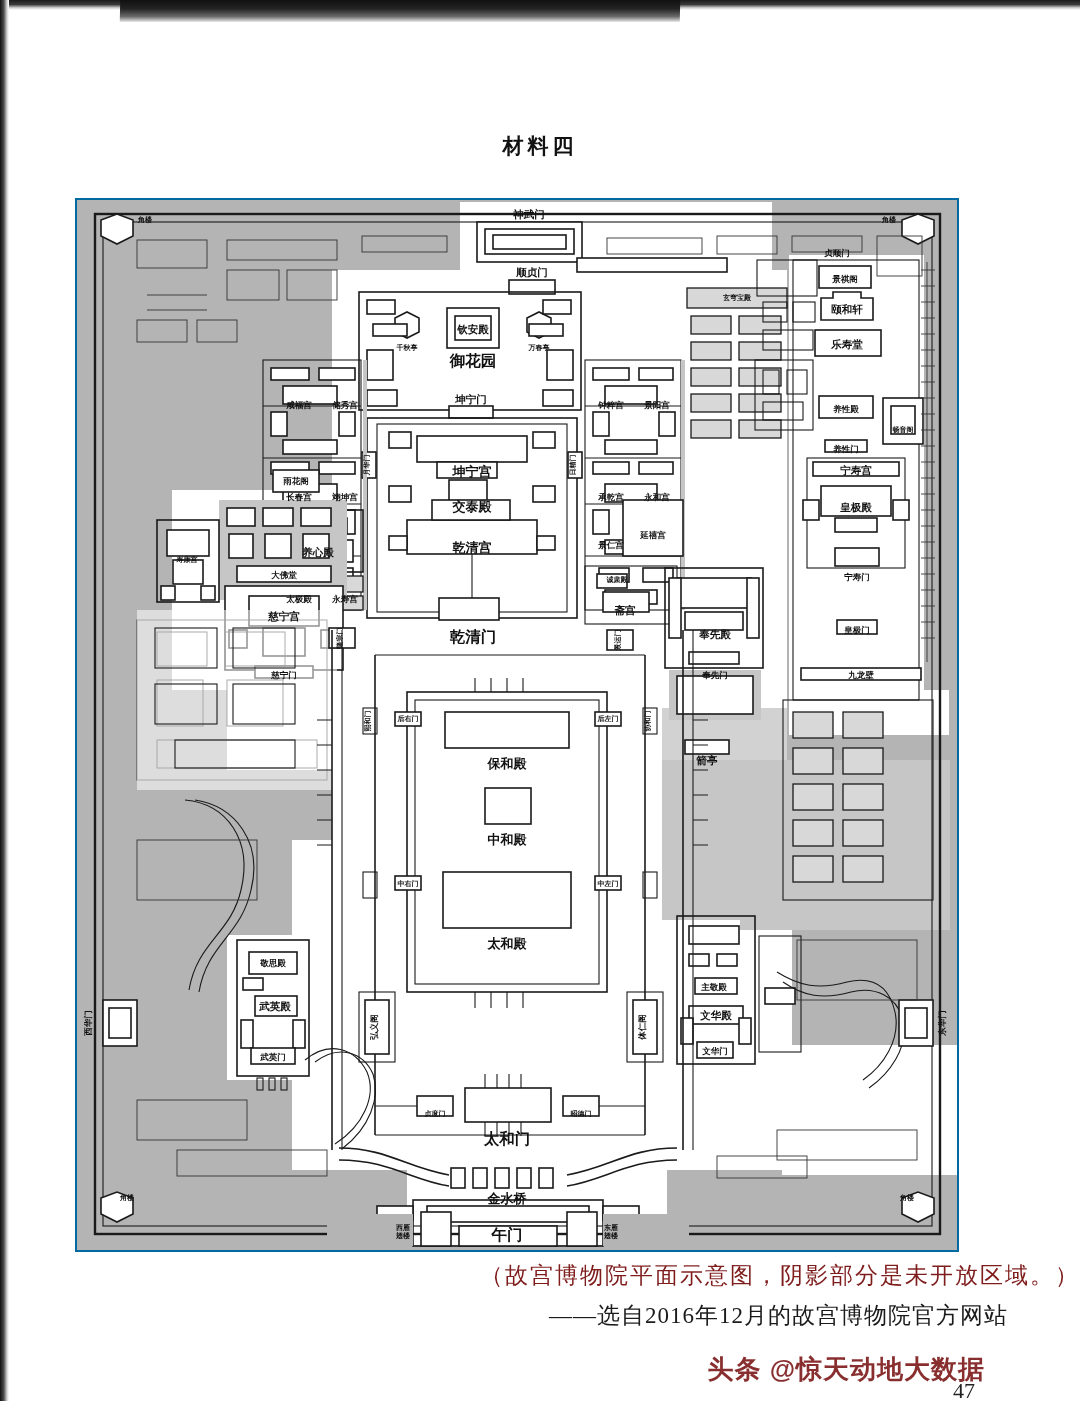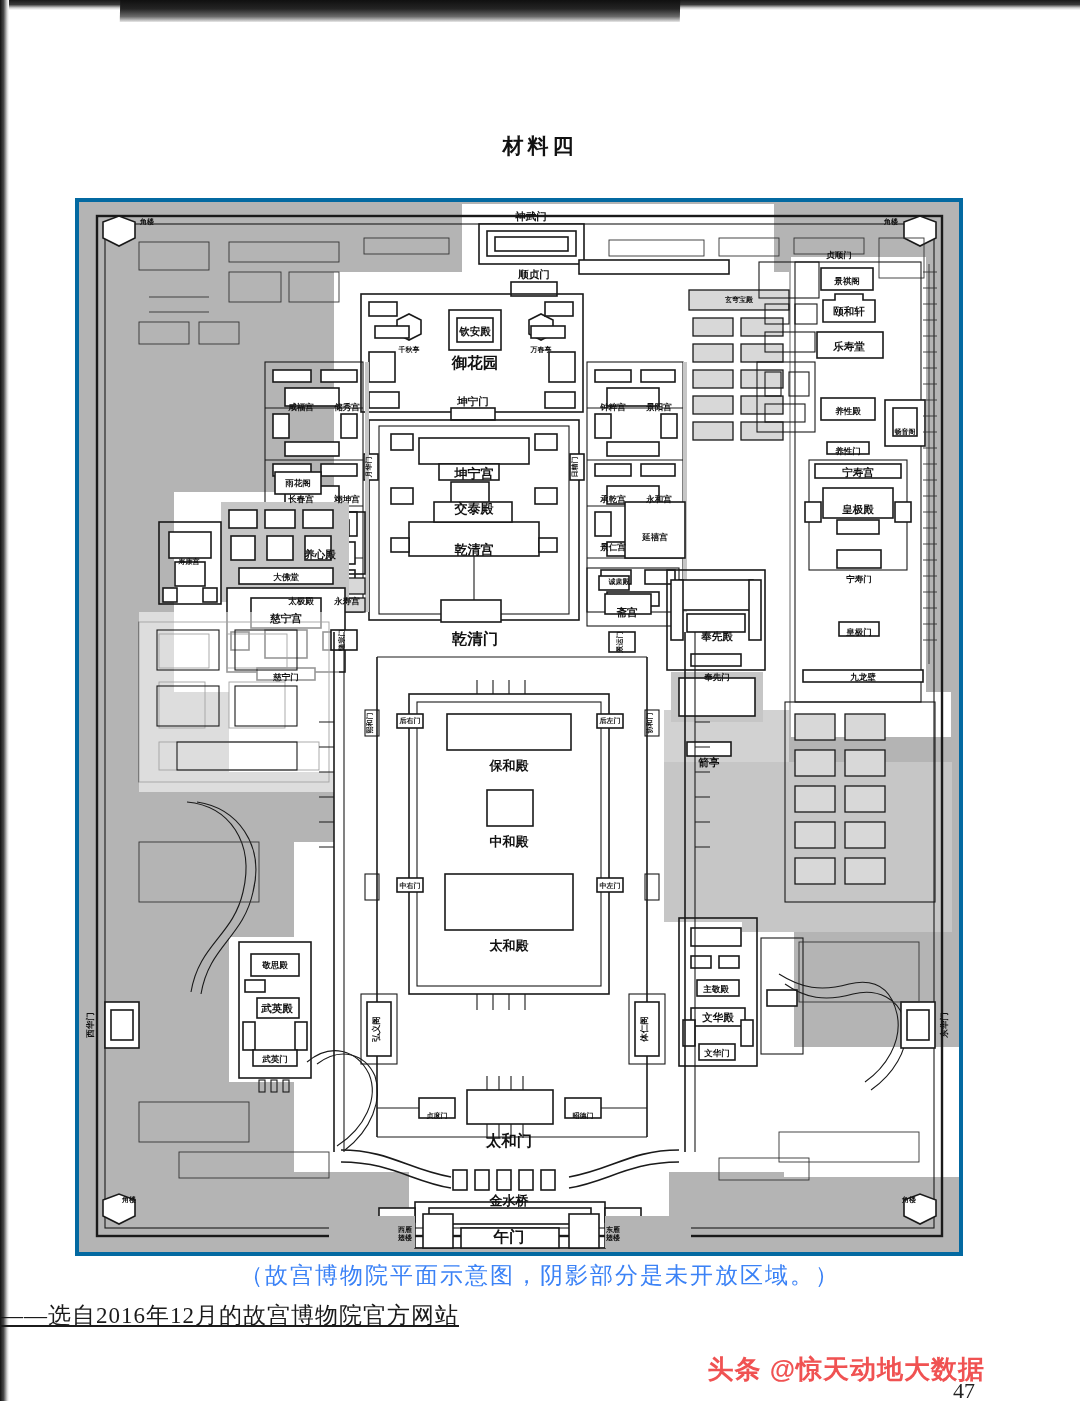--- a/index.html
+++ b/index.html
@@ -30,41 +30,41 @@
     position:absolute;left:0;top:132px;width:1080px;
     text-align:center;
     font-size:21px;font-weight:700;letter-spacing:4px;
     color:#111;
   }
 
   
   .map-wrap{
     position:absolute;left:75px;top:198px;width:880px;height:1050px;
     background:#f97316;
-    border:4px solid #0369a1;
+    border:2px solid #0369a1;
     overflow:hidden;
   }
   .map-svg{display:block;width:880px;height:1050px;}
 
   
   .caption{
     position:absolute;left:0;top:1260px;width:1080px;
-    text-align:center;
-    font-size:23px;letter-spacing:2px;color:#3b82f6;
+    text-align:right;
+    font-size:23px;letter-spacing:2px;color:#7f1d1d;
   }
   .caption-src{
     position:absolute;left:0;top:1300px;width:1080px;
-    text-align:left;padding-right:110px;box-sizing:border-box;
-    font-size:23px;letter-spacing:1px;color:#1b1b1b;text-decoration:underline;
+    text-align:right;padding-right:72px;box-sizing:border-box;
+    font-size:23px;letter-spacing:1px;color:#1b1b1b;
   }
 
   
   .watermark{
     position:absolute;right:95px;top:1352px;
-    font-size:26px;font-weight:700;color:#ef4444;
+    font-size:26px;font-weight:700;color:#7f1d1d;
     letter-spacing:1px;
     text-shadow:1px 1px 0 #fff, -1px -1px 0 #fff;
     opacity:.92;
     font-family:"Liberation Sans","DejaVu Sans",sans-serif;
   }
   .page-no{
     position:absolute;right:105px;top:1378px;
     font-size:22px;color:#222;
   }
 </style>

